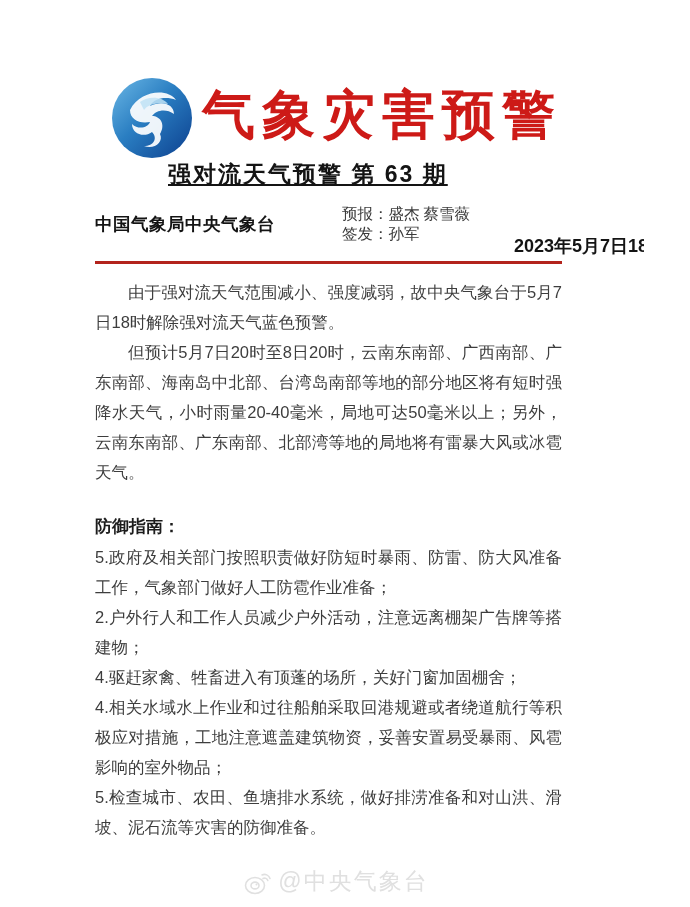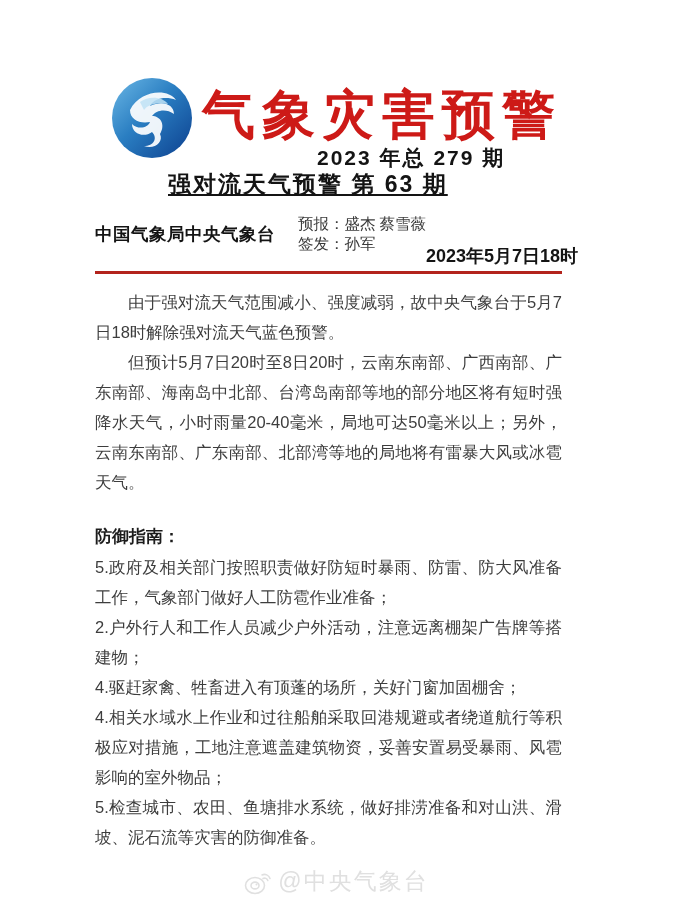--- a/index.html
+++ b/index.html
@@ -31,21 +31,21 @@
     margin:0 0 6px 8px;letter-spacing:7px;white-space:nowrap;
   }
   .issue-year{
     font-weight:bold;font-size:21px;line-height:24px;
     margin:-14px 0 0 222px;letter-spacing:2px;white-space:nowrap;
   }
   .issue-warn{
     font-weight:bold;font-size:23px;line-height:27px;
     margin:1px 0 0 73px;letter-spacing:2px;white-space:nowrap;text-decoration:underline;
   }
-  .meta-row{display:flex;align-items:center;margin-top:2px;}
+  .meta-row{display:flex;align-items:center;margin-top:2px;gap:44px;}
   .agency{font-weight:bold;font-size:17.5px;white-space:nowrap;letter-spacing:0.5px;}
   .signers{
     display:flex;flex-direction:column;margin-left:23px;
     font-family:"Liberation Serif","DejaVu Serif",serif;
     font-size:15.5px;line-height:20px;color:#3a3a3a;white-space:nowrap;
   }
   .datetime{margin-left:auto;font-weight:bold;font-size:18px;white-space:nowrap;margin-top:44px;}
   .red-rule{height:3px;background:var(--rule-red);margin-top:3px;}
   
   .doc-main{margin-top:13px;}
@@ -93,21 +93,20 @@
             </linearGradient>
           </defs>
           <circle cx="42" cy="42" r="40" fill="url(#lg)"></circle>
           <path d="M20 34 C30 14 58 12 66 24 C56 20 44 22 40 30 C52 24 64 28 64 38 C56 32 46 34 42 40 C50 40 56 48 50 58 C54 66 44 74 34 70 C44 70 48 62 42 56 C34 62 22 58 22 48 C28 54 38 52 40 46 C30 48 20 44 20 34 Z" fill="#ffffff" opacity="0.92"></path>
           <path d="M30 26 C38 20 52 20 58 28 C48 26 38 28 34 34 Z" fill="#bfe2f5" opacity="0.85"></path>
         </svg>
       </span>
       <h1 class="doc-title">气象灾害预警</h1>
     </div>
 
-    <div class="issue-year">2023 年总 279 期</div>
     <div class="issue-warn">强对流天气预警 第 63 期</div>
 
     <div class="meta-row">
       <span class="agency">中国气象局中央气象台</span>
       <span class="signers">
         <span>预报：盛杰 蔡雪薇</span>
         <span>签发：孙军</span>
       </span>
       <span class="datetime">2023年5月7日18时</span>
     </div>

